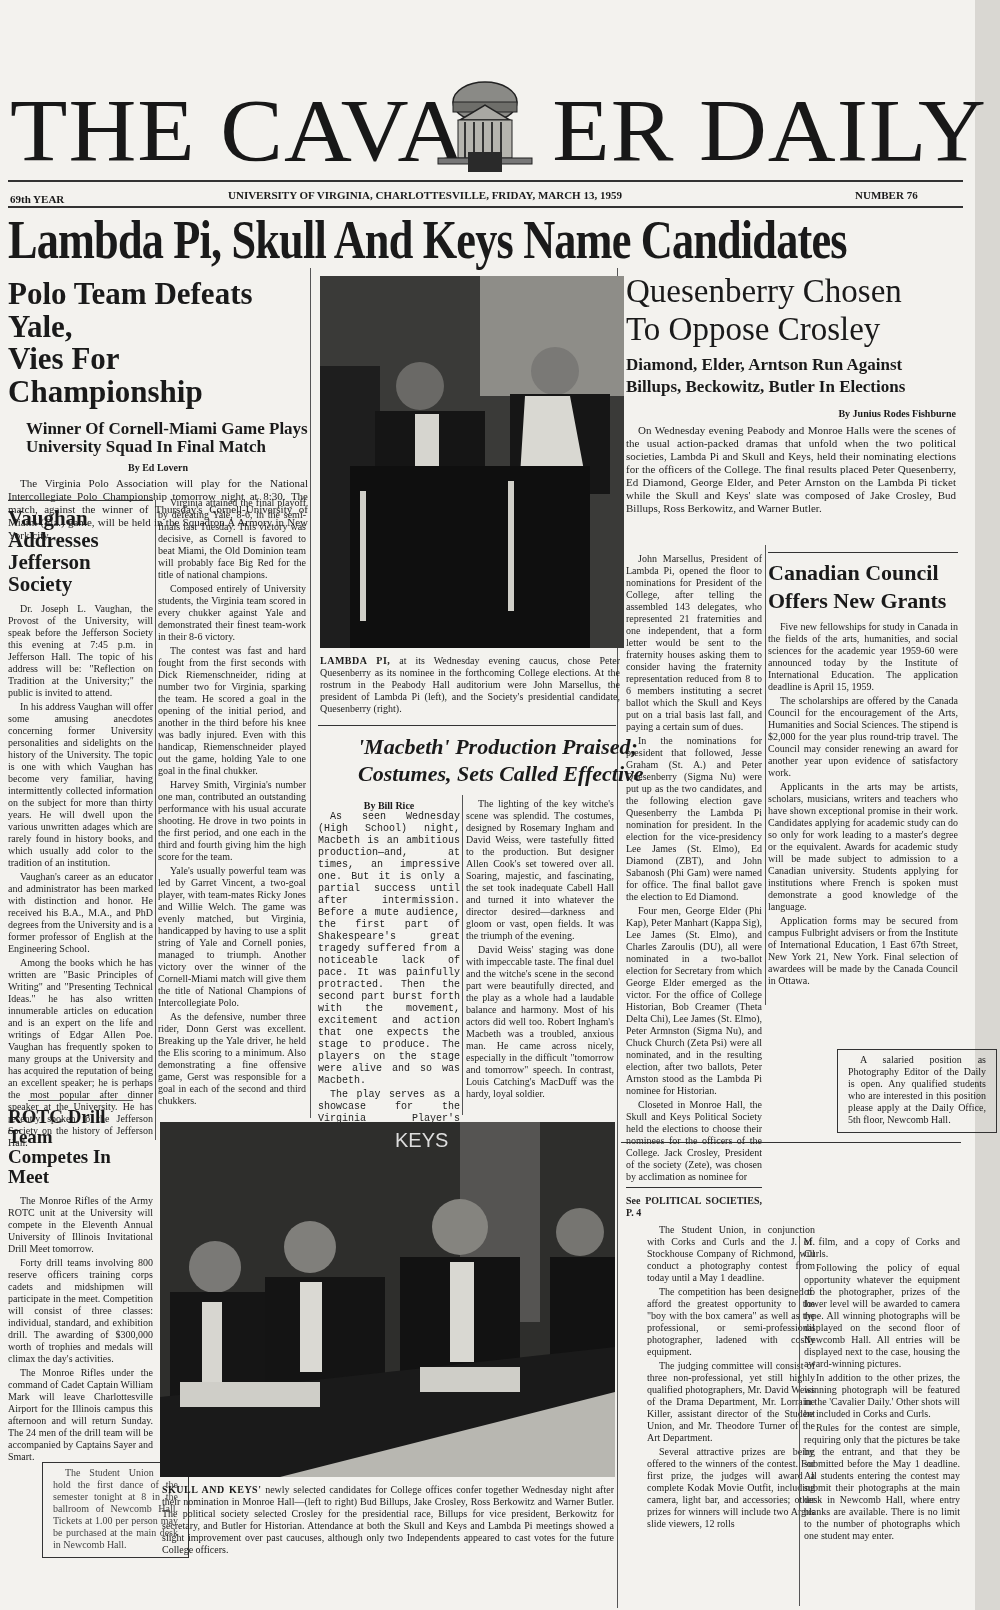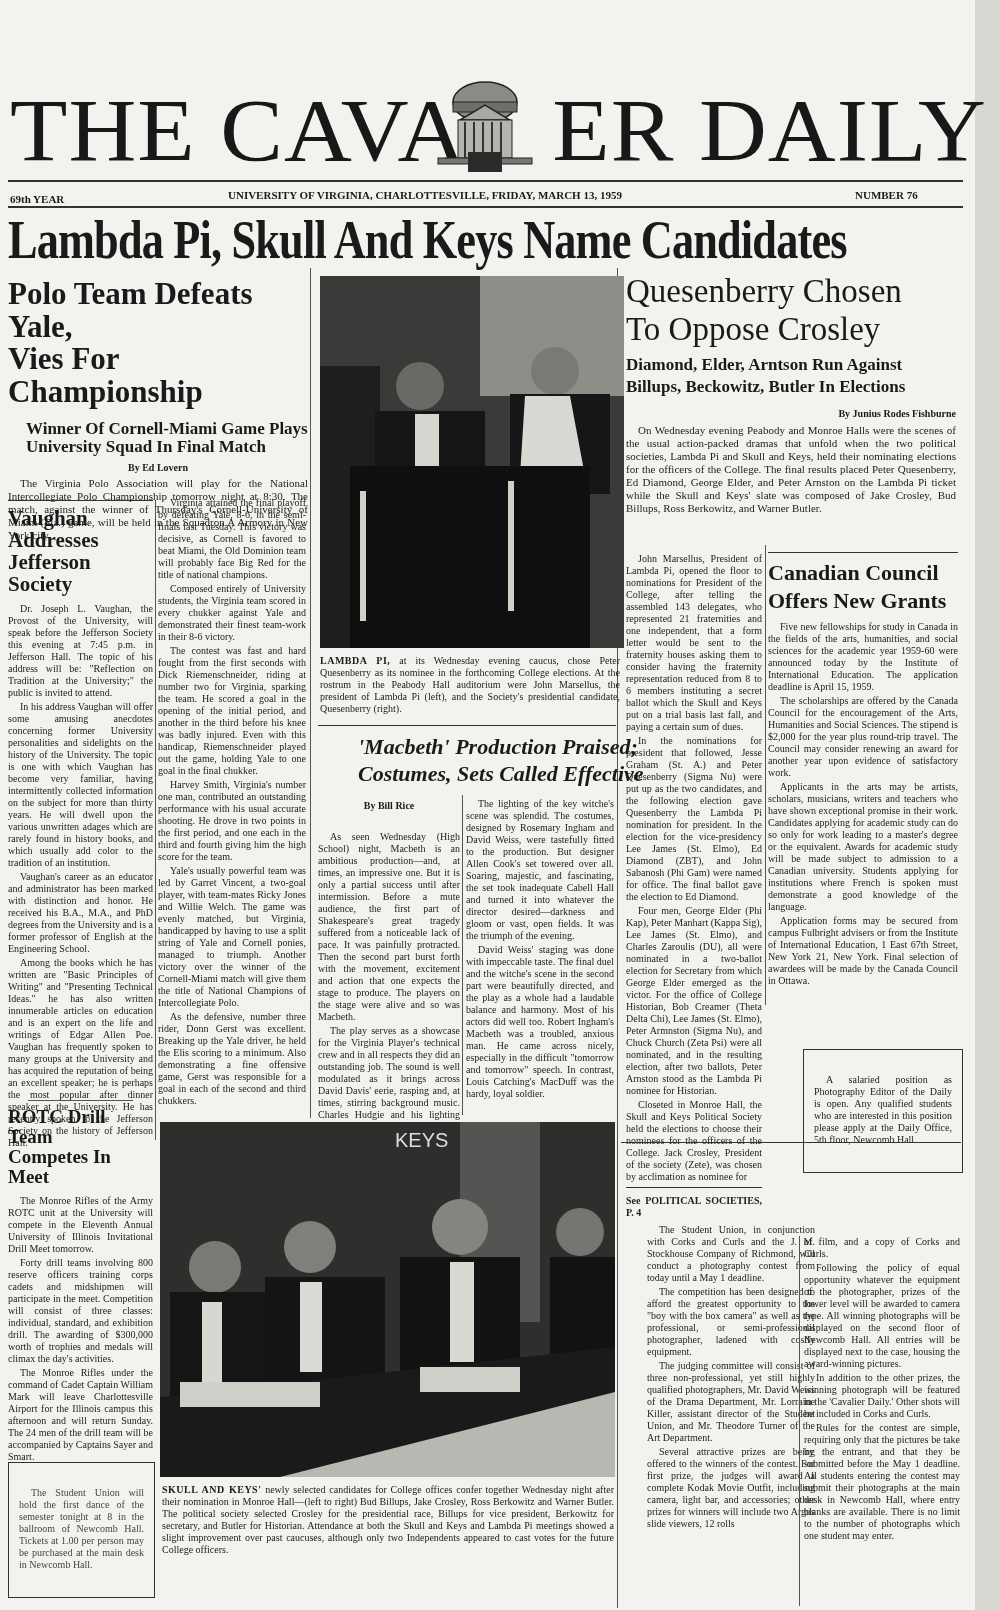--- a/index.html
+++ b/index.html
@@ -13,21 +13,21 @@
   .subline span{position:absolute;top:6px;}
   .banner{left:8px;top:212px;width:940px;font-family:"Liberation Serif",serif;font-size:54px;line-height:56px;font-weight:bold;transform:scaleX(0.82);transform-origin:left top;white-space:nowrap;letter-spacing:-1px;}
   .serifhd{font-family:"Liberation Serif",serif;font-weight:bold;line-height:1.05;}
   .body{font-family:"Liberation Serif",serif;font-size:10px;line-height:12px;text-align:justify;color:#222;}
   .body p{margin:0 0 2px 0;text-indent:12px;}
   .byline{font-family:"Liberation Serif",serif;font-weight:bold;font-size:10px;text-align:center;}
   .vrule{width:1px;background:#555;}
   .photo{background:#2a2a2a;overflow:hidden;}
   .caption{font-size:10px;line-height:12px;text-align:justify;}
   .caption b{letter-spacing:0.5px;}
-  .box{border:1.5px solid #333;padding:24px 10px;}
+  .box{border:1.5px solid #333;padding:4px 10px;margin-left:34px;}
 </style>
 </head>
 <body>
 
 <div class="page">
 
   <div class="abs mast">
     <span>THE CAVA</span><span style="display:inline-block;width:86px;"></span><span>ER DAILY</span>
   </div>
   <svg class="abs dome" viewBox="0 0 110 95">
@@ -136,21 +136,21 @@
   <div class="abs" style="left:318px;top:725px;width:298px;border-top:1.5px solid #333;"></div>
 
   <div class="abs" style="left:318px;top:733px;width:300px;margin-left:40px;">
     <div class="serifhd" style="font-size:22px;font-style:italic;line-height:27px;">
       <div>'Macbeth' Production Praised;</div>
       <div>Costumes, Sets Called Effective</div>
     </div>
   </div>
   <div class="abs" style="left:318px;top:800px;width:142px;">
     <div class="byline">By Bill Rice</div>
-    <div class="body" style="margin-top:20px;">
+    <div class="body" style="margin-top:0;font-family:Liberation Mono, monospace;">
       <p>As seen Wednesday (High School) night, Macbeth is an ambitious production—and, at times, an impressive one. But it is only a partial success until after intermission. Before a mute audience, the first part of Shakespeare's great tragedy suffered from a noticeable lack of pace. It was painfully protracted. Then the second part burst forth with the movement, excitement and action that one expects the stage to produce. The players on the stage were alive and so was Macbeth.</p>
       <p>The play serves as a showcase for the Virginia Player's technical crew and in all respects they did an outstanding job. The sound is well modulated as it brings across David Davis' eerie, rasping and, at times, stirring background music. Charles Hudgie and his lighting crew subtly produce the needed atmosphere.</p>
     </div>
   </div>
   <div class="abs body" style="left:466px;top:798px;width:148px;">
     <p>The lighting of the key witche's scene was splendid. The costumes, designed by Rosemary Ingham and David Weiss, were tastefully fitted to the production. But designer Allen Cook's set towered over all. Soaring, majestic, and fascinating, the set took inadequate Cabell Hall and turned it into whatever the director desired—darkness and gloom or vast, open fields. It was the triumph of the evening.</p>
     <p>David Weiss' staging was done with impeccable taste. The final duel and the witche's scene in the second part were beautifully directed, and the play as a whole had a laudable balance and harmony. Most of his actors did well too. Robert Ingham's Macbeth was a troubled, anxious man. He came across nicely, especially in the difficult "tomorrow and tomorrow" speech. In contrast, Louis Catching's MacDuff was the hardy, loyal soldier.</p>
   </div>
 
   <div class="abs" style="left:626px;top:272px;width:330px;">

